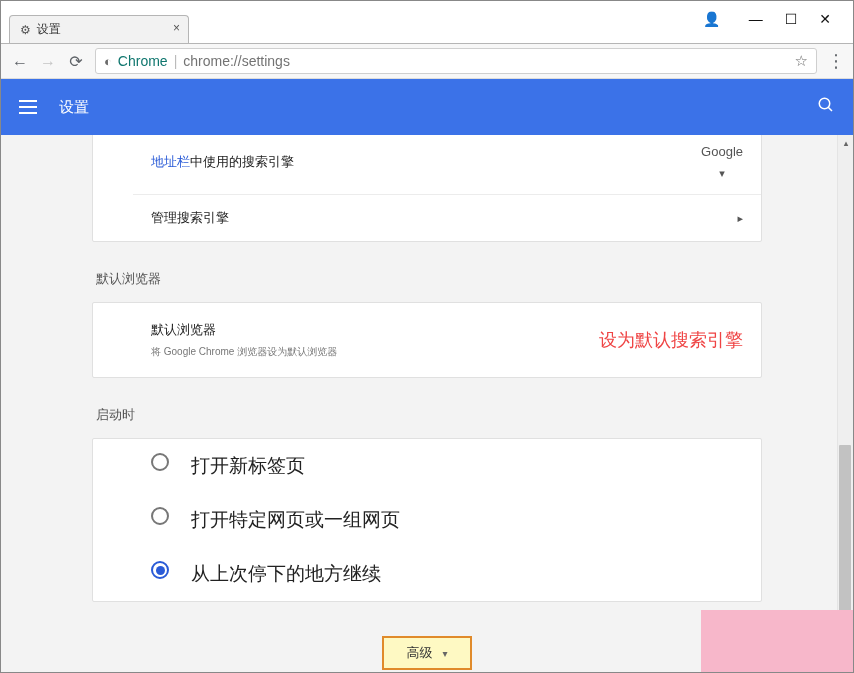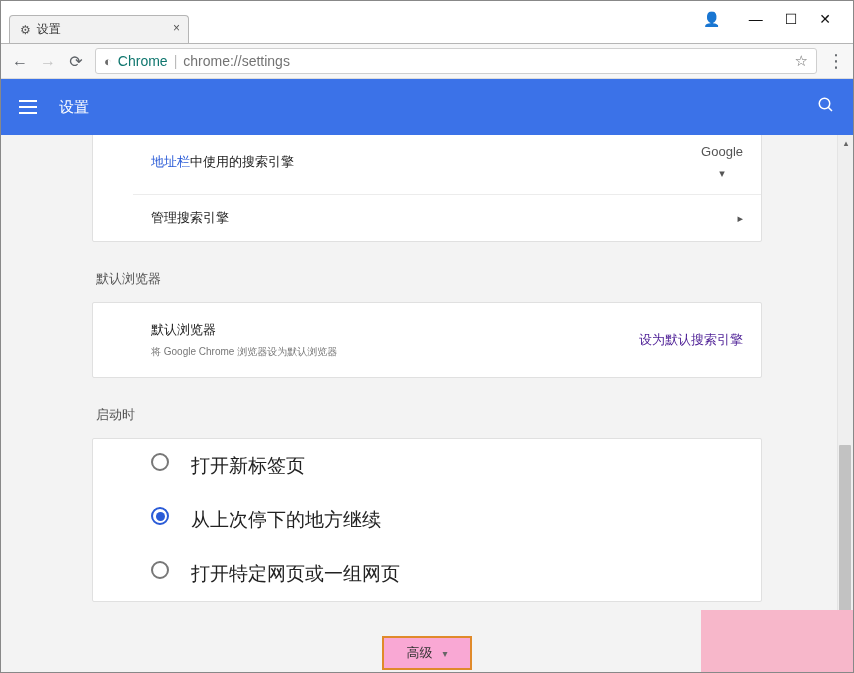--- a/index.html
+++ b/index.html
@@ -48,28 +48,28 @@
   .row .right { margin-left: auto; color: #555; font-size: 13px; display: flex; align-items: center; gap: 8px; flex-direction: column; }
   .row .link { color: #2a5bd7; }
   .row .caret { font-size: 11px; color: #555; }
 
   .section-label { font-size: 13px; color: #555; margin: 28px 4px 14px 4px; }
 
   .default-browser-row { display: flex; align-items: center; padding: 18px 18px; }
   .default-browser-row .texts { display: flex; flex-direction: column; gap: 6px; }
   .default-browser-row .subtitle { font-size: 13px; color: #222; }
   .default-browser-row .desc { font-size: 10px; color: #777; }
-  .default-browser-row .action { margin-left: auto; font-size: 13px; color: #4c1d95; }
+  .default-browser-row .action { margin-left: auto; font-size: 18px; color: #ef4444; }
 
   .radio-row { display: flex; align-items: flex-start; gap: 22px; padding: 14px 18px; font-size: 19px; color: #222; }
   .radio { width: 18px; height: 18px; border: 2px solid #777; border-radius: 50%; display: inline-flex; align-items: center; justify-content: center; flex-shrink: 0; }
   .radio.selected { border-color: #2a5bd7; }
   .radio.selected::after { content: ""; width: 9px; height: 9px; background: #2a5bd7; border-radius: 50%; }
 
-  .advanced { display: flex; align-items: center; justify-content: center; margin: 34px auto 0 auto; width: 90px; height: 34px; border: 2px solid #e08a2a; font-size: 13px; color: #333; gap: 10px; background:#f9a8d4; }
+  .advanced { display: flex; align-items: center; justify-content: center; margin: 34px auto 0 auto; width: 90px; height: 34px; border: 2px solid #e08a2a; font-size: 13px; color: #333; gap: 10px; background:#fef9c3; }
   .advanced .tri { font-size: 10px; color: #666; }
 
   
   .scrollbar-track { position: absolute; right: 0; top: 0; width: 16px; height: 100%; background: #efefef; border-left: 1px solid #e4e4e4; }
   .scrollbar-arrow { width: 16px; height: 16px; display: flex; align-items: center; justify-content: center; font-size: 9px; color: #666; }
   .scrollbar-thumb { position: absolute; right: 2px; width: 12px; background: #c2c2c2; border-radius: 1px; }
 
   
   .pink-block { position: absolute; right: 0; bottom: 0; width: 152px; height: 62px; background: #f7b7ca; }
 </style>
@@ -154,26 +154,26 @@
         </div>
       </div>
 
       <div class="section-label">启动时</div>
       <div class="card">
         <div class="radio-row">
           <span class="radio"></span>
           <span>打开新标签页</span>
         </div>
         <div class="radio-row">
+          <span class="radio"></span>
+          <span>打开特定网页或一组网页</span>
+        </div>
+        <div class="radio-row">
           <span class="radio selected"></span>
           <span>从上次停下的地方继续</span>
-        </div>
-        <div class="radio-row">
-          <span class="radio"></span>
-          <span>打开特定网页或一组网页</span>
         </div>
       </div>
 
       <div class="advanced">
         <span>高级</span>
         <span class="tri">▾</span>
       </div>
 
     </div>
   </div>

